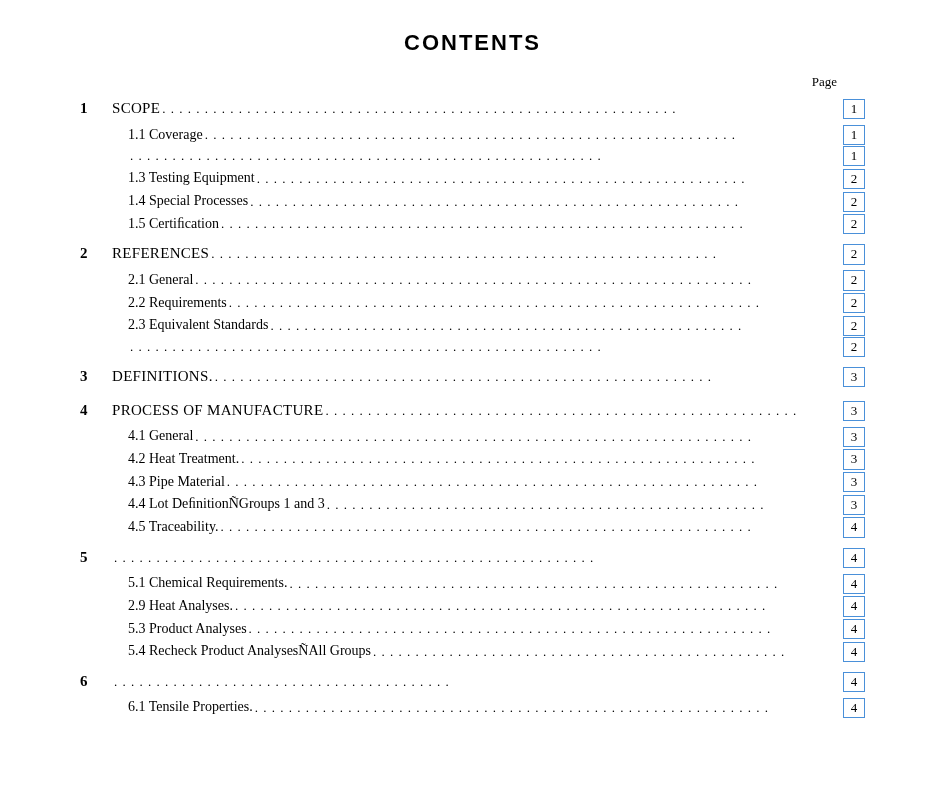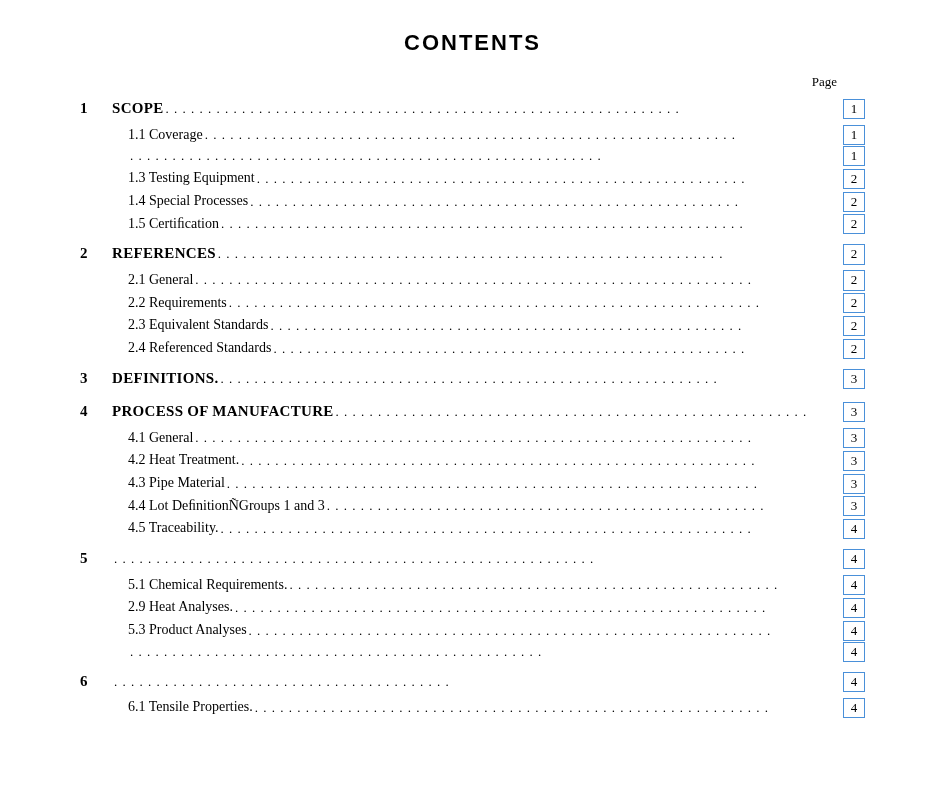--- a/index.html
+++ b/index.html
@@ -42,21 +42,21 @@
     }
 
     .sec-num {
       min-width: 32px;
       font-size: 15px;
       font-weight: bold;
     }
 
     .sec-text {
       font-size: 15px;
-      font-weight: bold;
+      font-weight: normal;
       letter-spacing: 0.3px;
     }
 
     .sec-dots {
       flex: 1;
       font-size: 13px;
       overflow: hidden;
       padding: 0 2px;
     }
 
@@ -170,21 +170,20 @@
       <span class="sub-page">2</span>
     </div>
     <div class="sub-row">
       <span class="sub-indent"></span>
       <span class="sub-text">2.3 Equivalent Standards</span>
       <span class="sub-dots dots-str"> . . . . . . . . . . . . . . . . . . . . . . . . . . . . . . . . . . . . . . . . . . . . . . . . . . . . . . . . </span>
       <span class="sub-page">2</span>
     </div>
     <div class="sub-row">
       <span class="sub-indent"></span>
-      <span class="sub-text">2.4 Referenced Standards</span>
       <span class="sub-dots dots-str"> . . . . . . . . . . . . . . . . . . . . . . . . . . . . . . . . . . . . . . . . . . . . . . . . . . . . . . . . </span>
       <span class="sub-page">2</span>
     </div>
     <div style="height: 6px;"></div>
     <div class="section-header-row">
       <span class="sec-num">3</span>
       <span class="sec-text">DEFINITIONS.</span>
       <span class="sec-dots dots-str"> . . . . . . . . . . . . . . . . . . . . . . . . . . . . . . . . . . . . . . . . . . . . . . . . . . . . . . . . . . . </span>
       <span class="sec-page">3</span>
     </div>
@@ -244,20 +243,21 @@
       <span class="sub-page">4</span>
     </div>
     <div class="sub-row">
       <span class="sub-indent"></span>
       <span class="sub-text">5.3 Product Analyses</span>
       <span class="sub-dots dots-str"> . . . . . . . . . . . . . . . . . . . . . . . . . . . . . . . . . . . . . . . . . . . . . . . . . . . . . . . . . . . . . . </span>
       <span class="sub-page">4</span>
     </div>
     <div class="sub-row">
       <span class="sub-indent"></span>
+      <span class="sub-text">5.4 Recheck Product AnalysesÑAll Groups</span>
       <span class="sub-dots dots-str"> . . . . . . . . . . . . . . . . . . . . . . . . . . . . . . . . . . . . . . . . . . . . . . . . . </span>
       <span class="sub-page">4</span>
     </div>
     <div style="height: 6px;"></div>
     <div class="section-header-row">
       <span class="sec-num">6</span>
       <span class="sec-dots dots-str"> . . . . . . . . . . . . . . . . . . . . . . . . . . . . . . . . . . . . . . . . </span>
       <span class="sec-page">4</span>
     </div>
     <div class="sub-row">

